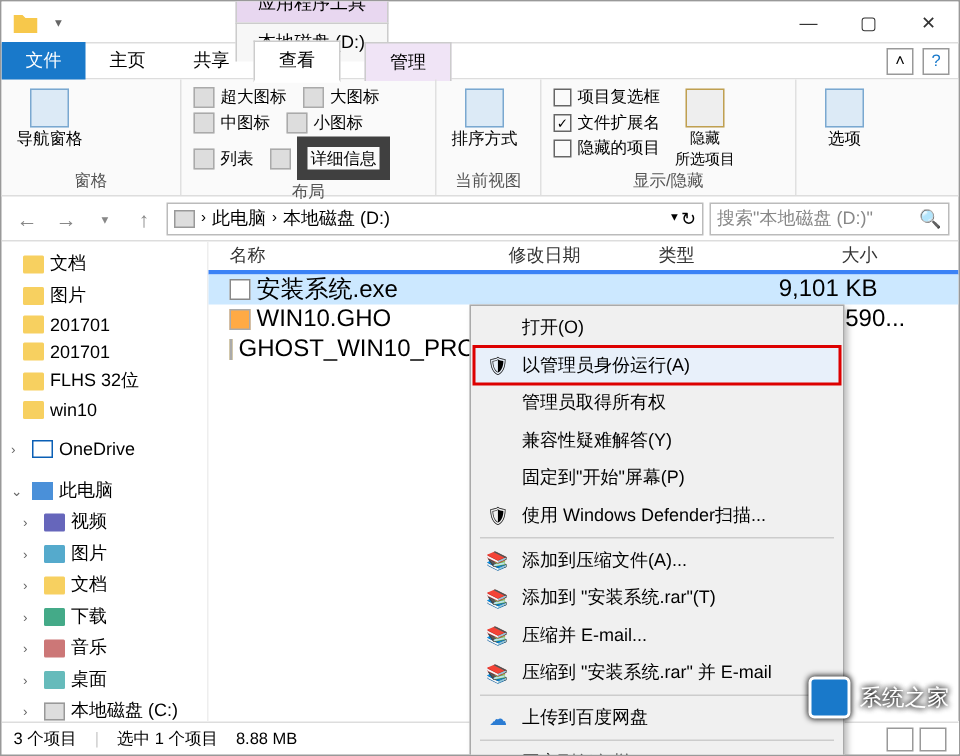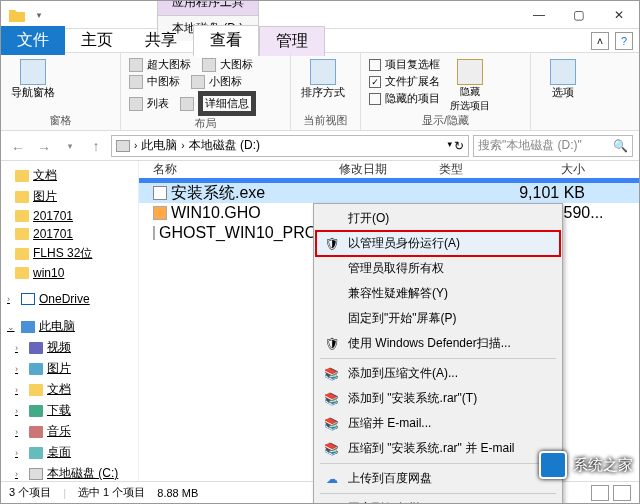--- a/index.html
+++ b/index.html
@@ -7,50 +7,50 @@
   .titlebar { height: 28px; display: flex; align-items: center; background: #fff; border-bottom: 1px solid #ddd; }
   .titlebar-icons { display: flex; gap: 6px; padding-left: 8px; align-items: center; }
   .titlebar-icons span { width: 16px; height: 16px; display: inline-flex; align-items: center; justify-content: center; }
   .folder-ico { width: 16px; height: 14px; }
   .tab-group { display: flex; margin-left: 110px; flex-direction: column; }
   .title-tab { padding: 4px 14px; border: 1px solid #ccc; border-bottom: none; font-size: 12px; background: #f7f7f7; }
   .title-tab.purple { background: #e8d7f0; }
   .win-controls { margin-left: auto; display: flex; }
   .win-controls span { width: 40px; height: 28px; display: inline-flex; align-items: center; justify-content: center; color: #333; font-size: 12px; }
   .menubar { height: 24px; display: flex; align-items: center; border-bottom: 1px solid #ddd; }
-  .menu-tab { padding: 4px 16px; font-size: 16px; }
+  .menu-tab { padding: 4px 16px; font-size: 12px; }
   .menu-tab.file { background: #1979ca; color: #fff; }
   .menu-tab.active { border: 1px solid #ccc; border-bottom: 2px solid #fff; background: #fff; }
   .help { margin-left: auto; padding-right: 6px; display: flex; gap: 6px; align-items: center; }
   .help span { width: 18px; height: 18px; border: 1px solid #999; display: inline-flex; align-items: center; justify-content: center; font-size: 11px; }
   .ribbon { height: 78px; background: #fafafa; border-bottom: 1px solid #ddd; display: flex; }
   .ribbon-group { border-right: 1px solid #e0e0e0; padding: 2px 8px; display: flex; flex-direction: column; }
   .ribbon-group-label { text-align: center; font-size: 11px; color: #555; margin-top: auto; }
   .ribbon-main { flex: 1; display: flex; gap: 4px; align-items: flex-start; }
   .ribbon-btn-lg { display: flex; flex-direction: column; align-items: center; width: 48px; font-size: 11px; padding-top: 4px; }
   .ribbon-btn-lg .ico { width: 26px; height: 26px; background: #e8c070; border: 1px solid #c0a050; }
   .ribbon-rows { display: flex; flex-direction: column; gap: 2px; font-size: 11px; }
   .ribbon-rows div { display: flex; gap: 4px; align-items: center; }
   .ribbon-rows .mini-ico { width: 14px; height: 14px; background: #ddd; border: 1px solid #aaa; display:inline-block; }
   .chk { width: 12px; height: 12px; border: 1px solid #666; display: inline-flex; align-items: center; justify-content: center; font-size: 9px; }
   .addrbar { height: 30px; display: flex; align-items: center; gap: 4px; padding: 3px 6px; border-bottom: 1px solid #ddd; }
   .nav-arrow { width: 22px; height: 22px; display: inline-flex; align-items: center; justify-content: center; color: #888; border-radius: 2px; font-size: 14px; }
   .addr-box { flex: 1; height: 22px; border: 1px solid #bbb; display: flex; align-items: center; padding: 0 4px; gap: 4px; font-size: 12px; }
   .search-box { width: 160px; height: 22px; border: 1px solid #bbb; display: flex; align-items: center; padding: 0 4px; color: #888; }
   .content { flex: 1; display: flex; height: calc(504px - 28px - 24px - 78px - 30px - 22px); }
   .sidebar { width: 138px; border-right: 1px solid #eee; overflow-y: auto; padding-top: 4px; }
-  .tree-item { display: flex; align-items: center; gap: 4px; padding: 2px 4px 2px 14px; font-size: 12px; white-space: nowrap; text-decoration: underline; }
+  .tree-item { display: flex; align-items: center; gap: 4px; padding: 2px 4px 2px 14px; font-size: 12px; white-space: nowrap; }
   .tree-item.root { padding-left: 6px; }
   .tree-item .caret { width: 10px; display: inline-block; color: #666; font-size: 9px; }
   .mini-folder { width: 14px; height: 12px; background: #f7d060; display: inline-block; border-radius: 1px; }
   .mini-drive { width: 14px; height: 12px; background: #ddd; border: 1px solid #999; display: inline-block; }
   .mini-pc { width: 14px; height: 12px; background: #4a90d9; display: inline-block; }
   .od { width: 14px; height: 12px; background: #fff; border:1px solid #0a5fb5; display:inline-block; position:relative; }
   .main { flex: 1; display: flex; flex-direction: column; position: relative; }
-  .cols { height: 22px; display: flex; align-items: center; border-bottom: 5px solid #3b82f6; font-size: 12px; color: #333; }
+  .cols { height: 22px; display: flex; align-items: center; border-bottom: 3px solid #3b82f6; font-size: 12px; color: #333; }
   .col-name { width: 200px; padding-left: 14px; }
   .col-date { width: 100px; }
   .col-type { width: 80px; }
   .col-size { width: 80px; text-align: right; padding-right: 14px; }
   .file-row { height: 20px; display: flex; align-items: center; font-size: 16px; }
   .file-row.sel { background: #cce8ff; }
   .file-row .col-name { display: flex; align-items: center; gap: 4px; }
   .file-ico { width: 14px; height: 14px; display: inline-block; background: #eee; border: 1px solid #aaa; }
   .ctx-menu { position: absolute; left: 312px; top: 202px; width: 250px; background: #f0f0f0; border: 1px solid #aaa; box-shadow: 2px 2px 4px rgba(0,0,0,.25); padding: 2px; font-size: 12px; z-index: 10; }
   .ctx-item { display: flex; align-items: center; gap: 8px; padding: 4px 8px; }
@@ -86,21 +86,21 @@
     <span>▢</span>
     <span>✕</span>
   </div>
 </div>
 
 <div class="menubar">
   <div class="menu-tab file">文件</div>
   <div class="menu-tab">主页</div>
   <div class="menu-tab">共享</div>
   <div class="menu-tab active">查看</div>
-  <div class="menu-tab" style="margin-left:0;border:1px solid #ccc;border-bottom:none;background:#f0e4f6">管理</div>
+  <div class="menu-tab" style="margin-left:16px;border:1px solid #ccc;border-bottom:none;background:#f0e4f6">管理</div>
   <div class="help">
     <span>˄</span>
     <span style="color:#1979ca">?</span>
   </div>
 </div>
 
 <div class="ribbon">
   <div class="ribbon-group" style="width:120px">
     <div class="ribbon-main">
       <div class="ribbon-btn-lg">
@@ -108,21 +108,21 @@
         <span>导航窗格</span>
       </div>
     </div>
     <div class="ribbon-group-label">窗格</div>
   </div>
 
   <div class="ribbon-group" style="width:170px">
     <div class="ribbon-rows" style="padding-top:2px">
       <div><span class="mini-ico"></span><span>超大图标</span>&nbsp;<span class="mini-ico"></span><span>大图标</span></div>
       <div><span class="mini-ico"></span><span>中图标</span>&nbsp;<span class="mini-ico"></span><span>小图标</span></div>
-      <div><span class="mini-ico"></span><span>列表</span>&nbsp;<span class="mini-ico"></span><span style="border:5px solid #404040;padding:0 2px">详细信息</span></div>
+      <div><span class="mini-ico"></span><span>列表</span>&nbsp;<span class="mini-ico"></span><span style="border:7px solid #404040;padding:0 2px">详细信息</span></div>
     </div>
     <div class="ribbon-group-label">布局</div>
   </div>
 
   <div class="ribbon-group" style="width:70px">
     <div class="ribbon-btn-lg">
       <span class="ico" style="background:#dceaf6;border-color:#7aa8d0"></span>
       <span>排序方式</span>
     </div>
     <div class="ribbon-group-label">当前视图</div>

